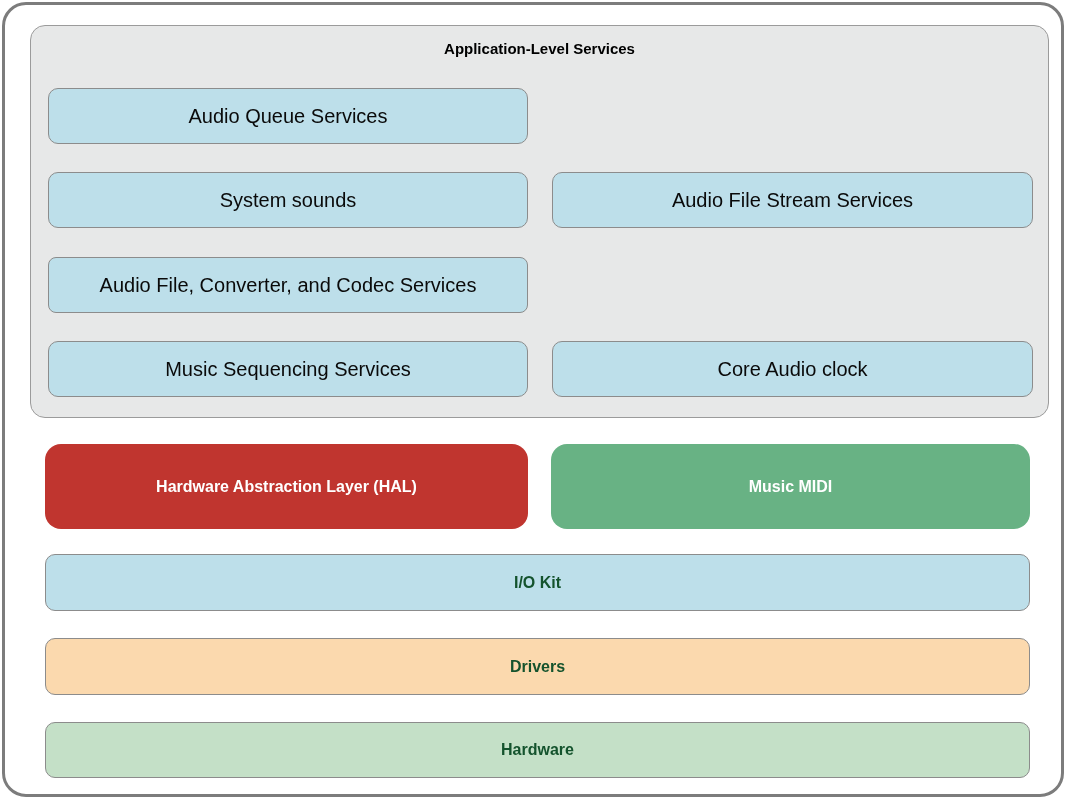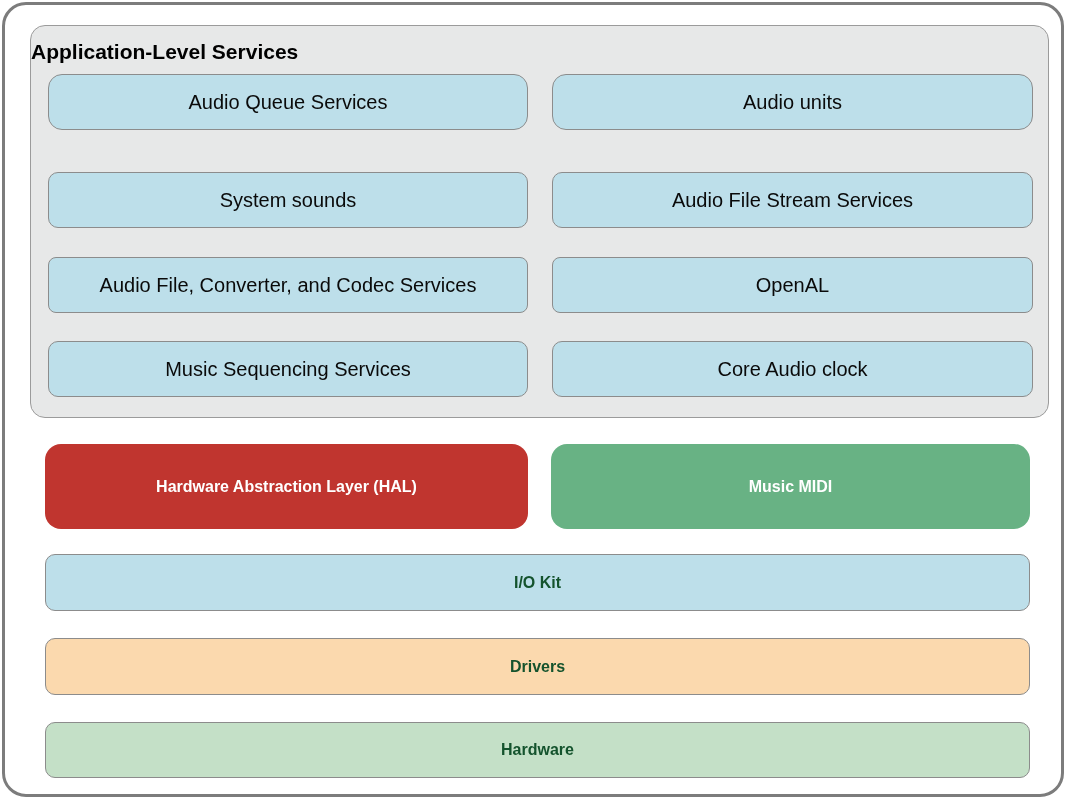--- a/index.html
+++ b/index.html
@@ -35,40 +35,41 @@
     box-sizing: border-box;
     background: #e7e8e8;
     border: 1.5px solid #9b9b9b;
     border-radius: 15px;
   }
   .panel-title {
     position: absolute;
     left: 0;
     top: 14px;
     width: 100%;
-    font-size: 21px;
+    text-align: center;
+    font-size: 15px;
     font-weight: bold;
     color: #000000;
   }
   .service-box {
     position: absolute;
     box-sizing: border-box;
     height: 56px;
     background: #bddfea;
     border: 1.5px solid #8c8c8c;
     border-radius: 10px;
     display: flex;
     align-items: center;
     justify-content: center;
     font-size: 20px;
     color: #0a0a0a;
   }
   .col-left  { left: 17px;  width: 480px; }
   .col-right { left: 521px; width: 481px; }
-  .row-0 { top: 48px; border-radius: 14px; }
+  .row-0 { top: 62px; }
   .row-1 { top: 146px; }
   .row-2 { top: 231px; border-radius: 8px; }
   .row-3 { top: 315px; }
 
   .solid-box {
     position: absolute;
     box-sizing: border-box;
     height: 85px;
     border: none;
     border-radius: 16px;
@@ -113,27 +114,25 @@
 </head>
 <body>
 
 <div class="stage">
   <div class="outer-frame">
 
     <div class="app-panel">
       <div class="panel-title">Application-Level Services</div>
 
       <div class="service-box col-left row-0">Audio Queue Services</div>
-      <div class="service-box col-right row-0">Audio units</div>
 
       <div class="service-box col-left row-1">System sounds</div>
       <div class="service-box col-right row-1">Audio File Stream Services</div>
 
       <div class="service-box col-left row-2">Audio File, Converter, and Codec Services</div>
-      <div class="service-box col-right row-2">OpenAL</div>
 
       <div class="service-box col-left row-3">Music Sequencing Services</div>
       <div class="service-box col-right row-3">Core Audio clock</div>
     </div>
 
     <div class="solid-box hal-box">Hardware Abstraction Layer (HAL)</div>
     <div class="solid-box midi-box">Music MIDI</div>
 
     <div class="layer-row io-kit-row">I/O Kit</div>
     <div class="layer-row hardware-row">Hardware</div>

